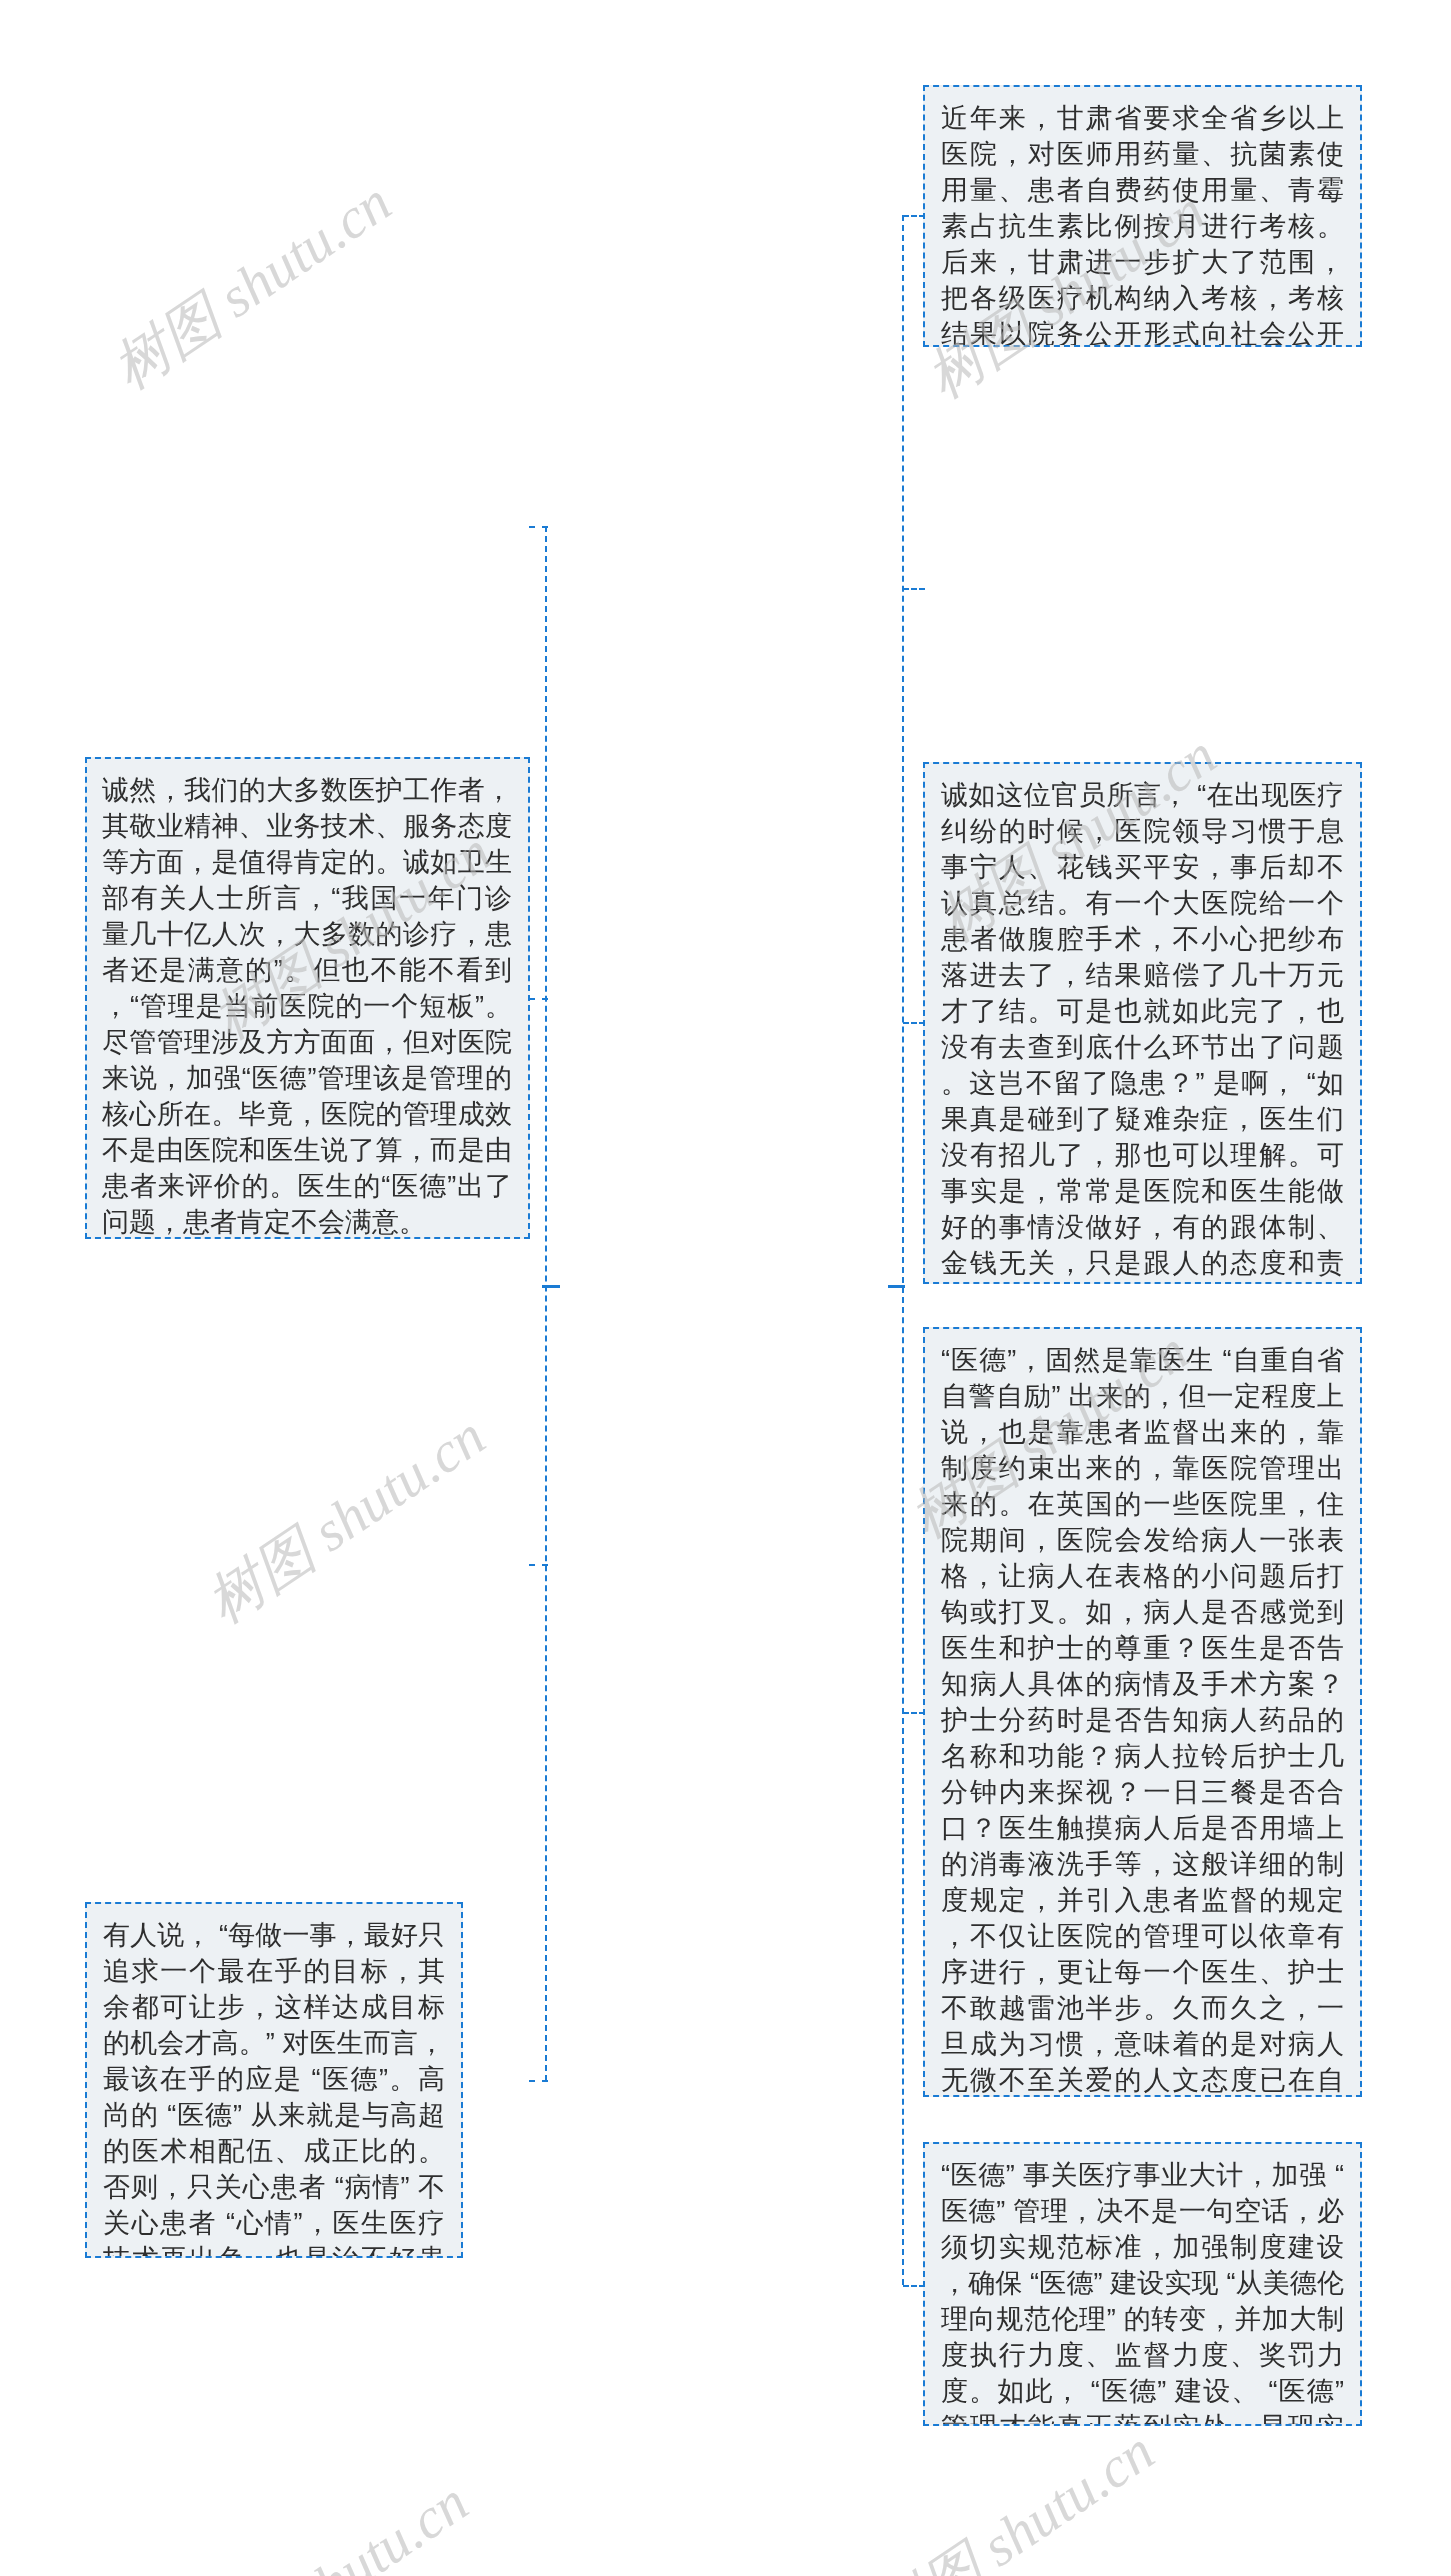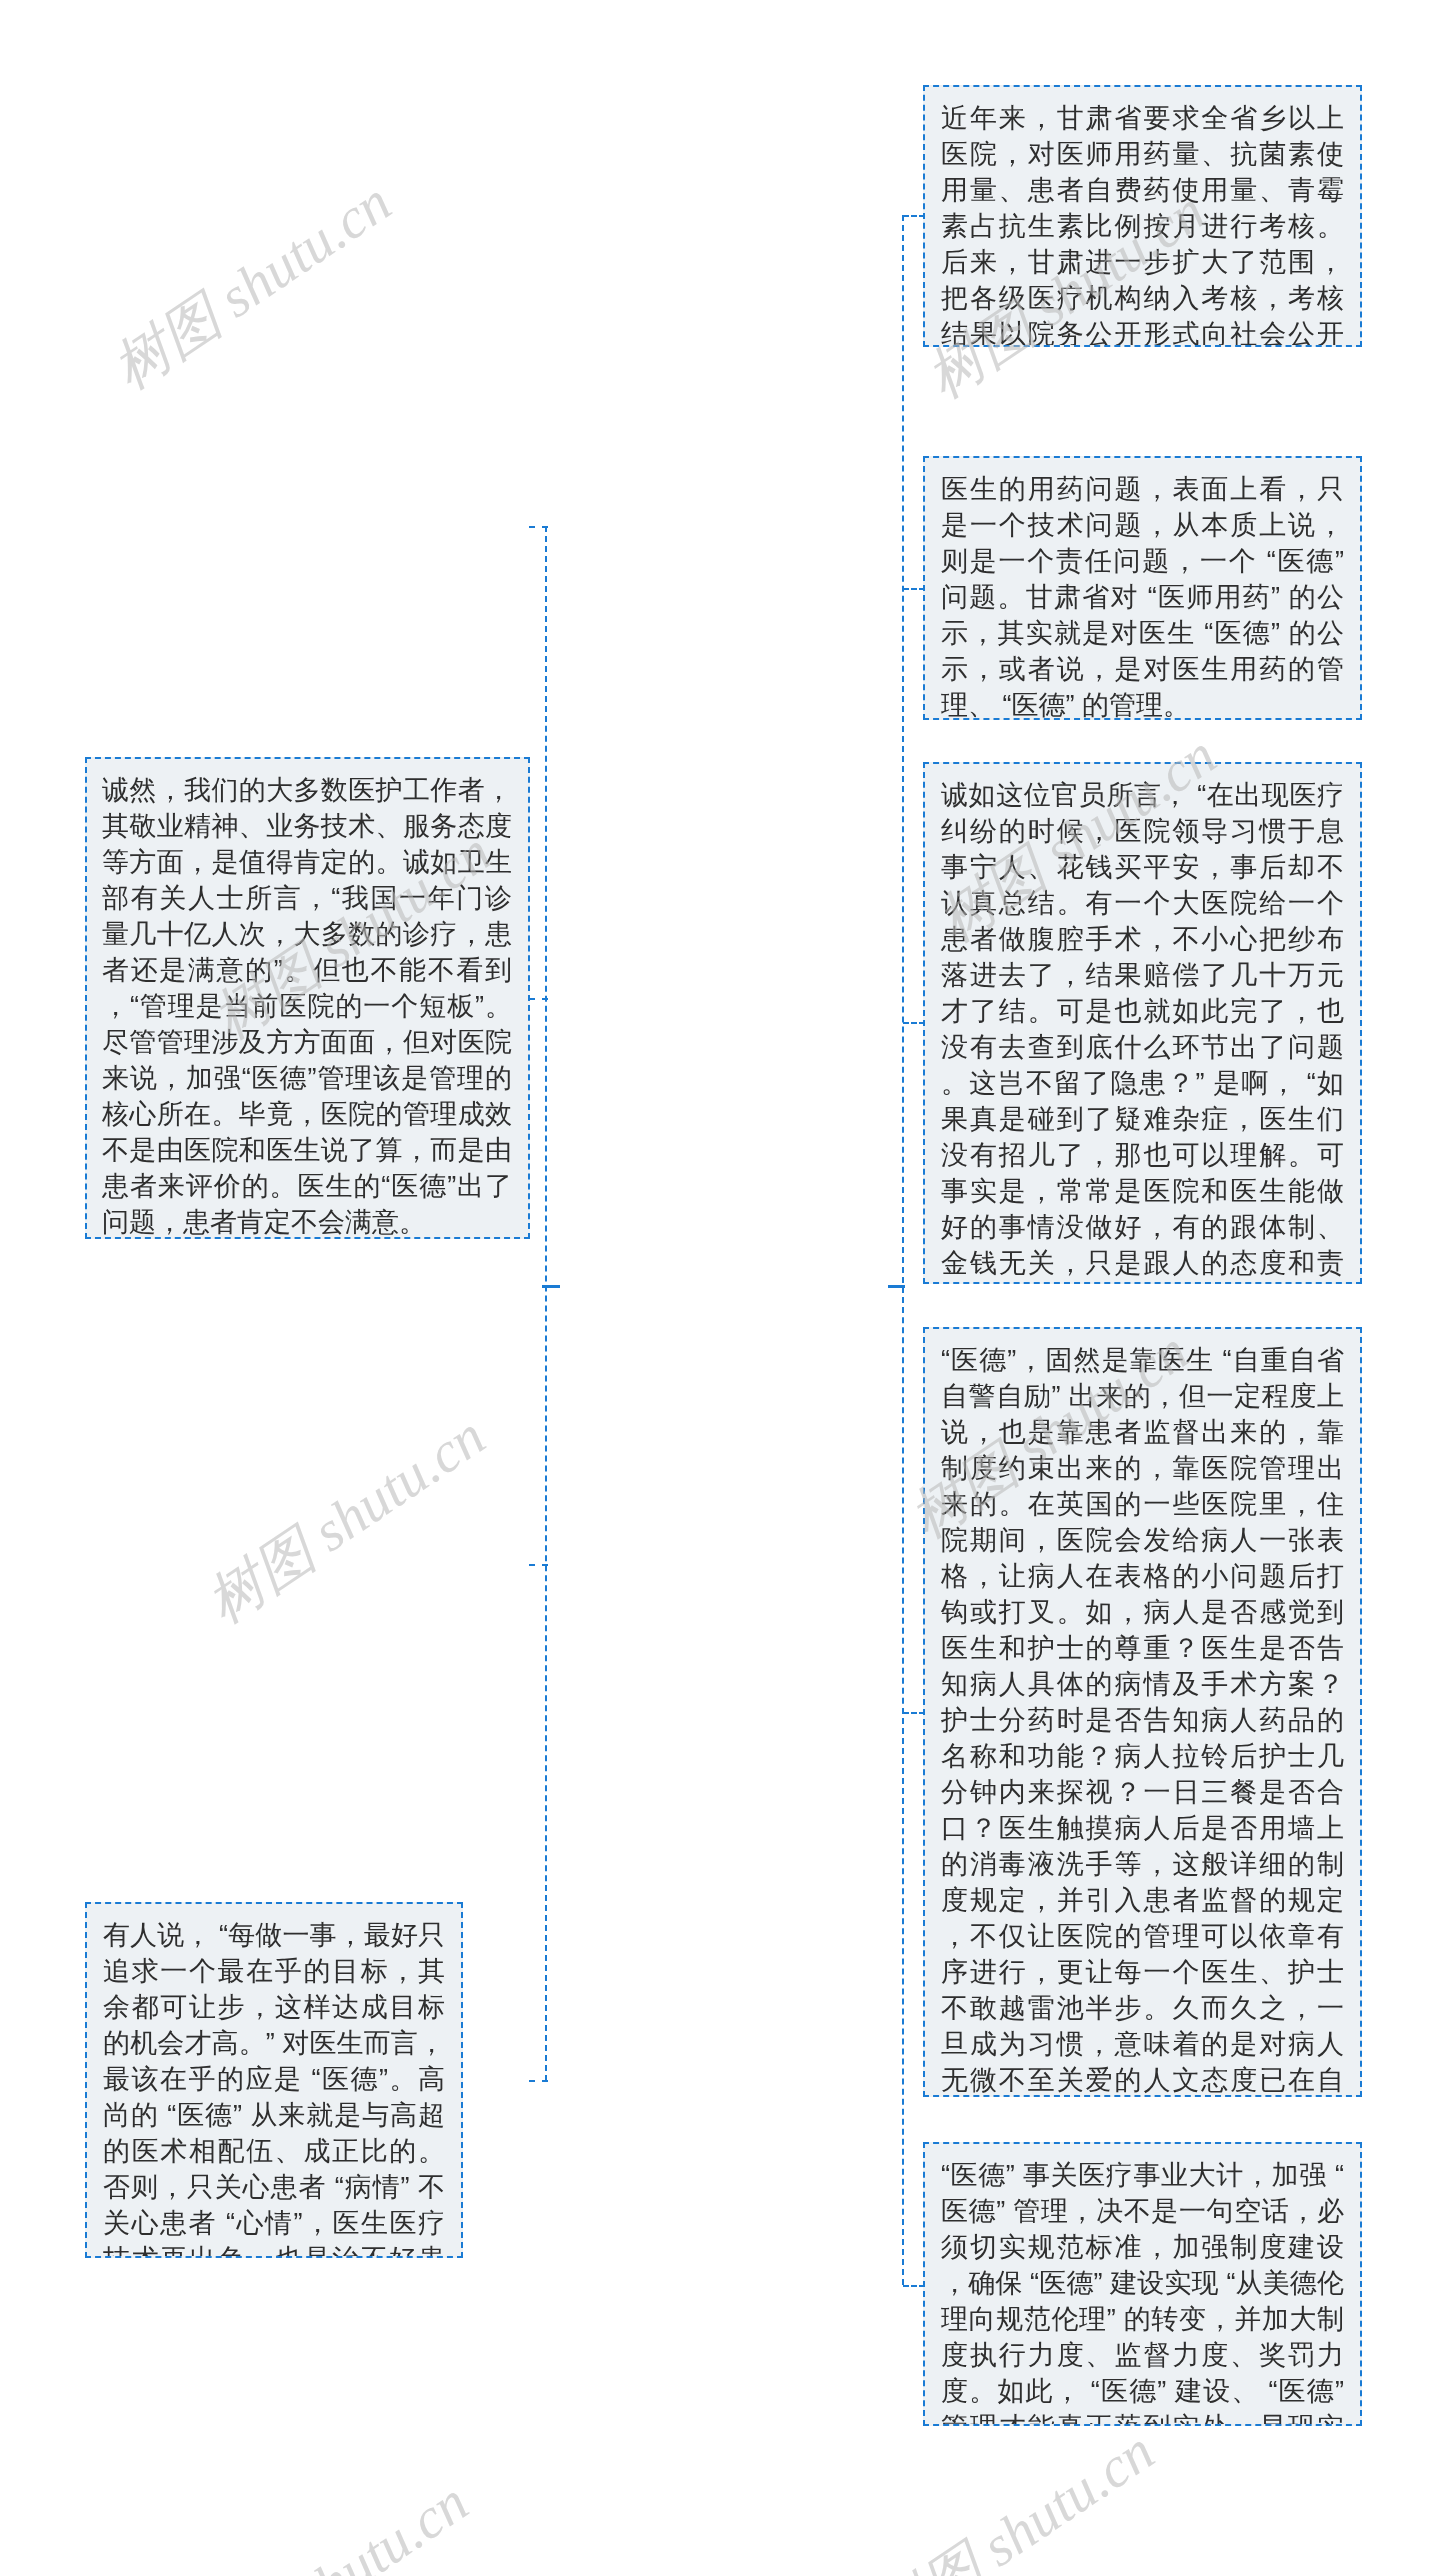--- a/index.html
+++ b/index.html
@@ -58,23 +58,20 @@
   <section class="topic" style="left:85px;top:757px;width:445px;height:482px;padding-left:15px;">
     <p>诚然，我们的大多数医护工作者，其敬业精神、业务技术、服务态度等方面，是值得肯定的。诚如卫生部有关人士所言，“我国一年门诊量几十亿人次，大多数的诊疗，患者还是满意的”。但也不能不看到，“管理是当前医院的一个短板”。尽管管理涉及方方面面，但对医院来说，加强“医德”管理该是管理的核心所在。毕竟，医院的管理成效不是由医院和医生说了算，而是由患者来评价的。医生的“医德”出了问题，患者肯定不会满意。</p>
   </section>
   <section class="topic" style="left:85px;top:1902px;width:378px;height:356px;">
     <p>有人说， “每做一事，最好只追求一个最在乎的目标，其余都可让步，这样达成目标的机会才高。” 对医生而言，最该在乎的应是 “医德”。高尚的 “医德” 从来就是与高超的医术相配伍、成正比的。否则，只关心患者 “病情” 不关心患者 “心情”，医生医疗技术再出色，也是治不好患者之病的。</p>
   </section>
 
   <section class="topic" style="left:923px;top:85px;width:439px;height:262px;">
     <p>近年来，甘肃省要求全省乡以上医院，对医师用药量、抗菌素使用量、患者自费药使用量、青霉素占抗生素比例按月进行考核。后来，甘肃进一步扩大了范围，把各级医疗机构纳入考核，考核结果以院务公开形式向社会公开，并将有关结果列入绩效考核范围。</p>
   </section>
-  <section class="topic" style="left:923px;top:456px;width:439px;height:264px;">
-    <p>医生的用药问题，表面上看，只是一个技术问题，从本质上说，则是一个责任问题，一个 “医德” 问题。甘肃省对 “医师用药” 的公示，其实就是对医生 “医德” 的公示，或者说，是对医生用药的管理、 “医德” 的管理。</p>
-  </section>
   <section class="topic" style="left:923px;top:762px;width:439px;height:522px;">
     <p>诚如这位官员所言， “在出现医疗纠纷的时候，医院领导习惯于息事宁人、花钱买平安，事后却不认真总结。有一个大医院给一个患者做腹腔手术，不小心把纱布落进去了，结果赔偿了几十万元才了结。可是也就如此完了，也没有去查到底什么环节出了问题。这岂不留了隐患？” 是啊， “如果真是碰到了疑难杂症，医生们没有招儿了，那也可以理解。可事实是，常常是医院和医生能做好的事情没做好，有的跟体制、金钱无关，只是跟人的态度和责任心有关”。</p>
   </section>
   <section class="topic" style="left:923px;top:1327px;width:439px;height:770px;">
     <p>“医德”，固然是靠医生 “自重自省自警自励” 出来的，但一定程度上说，也是靠患者监督出来的，靠制度约束出来的，靠医院管理出来的。在英国的一些医院里，住院期间，医院会发给病人一张表格，让病人在表格的小问题后打钩或打叉。如，病人是否感觉到医生和护士的尊重？医生是否告知病人具体的病情及手术方案？护士分药时是否告知病人药品的名称和功能？病人拉铃后护士几分钟内来探视？一日三餐是否合口？医生触摸病人后是否用墙上的消毒液洗手等，这般详细的制度规定，并引入患者监督的规定，不仅让医院的管理可以依章有序进行，更让每一个医生、护士不敢越雷池半步。久而久之，一旦成为习惯，意味着的是对病人无微不至关爱的人文态度已在自我 “医德” 的土壤中深深扎根。</p>
   </section>
   <section class="topic" style="left:923px;top:2142px;width:439px;height:284px;">
     <p>“医德” 事关医疗事业大计，加强 “医德” 管理，决不是一句空话，必须切实规范标准，加强制度建设，确保 “医德” 建设实现 “从美德伦理向规范伦理” 的转变，并加大制度执行力度、监督力度、奖罚力度。如此， “医德” 建设、 “医德” 管理才能真正落到实处、显现实效。</p>
   </section>
 

